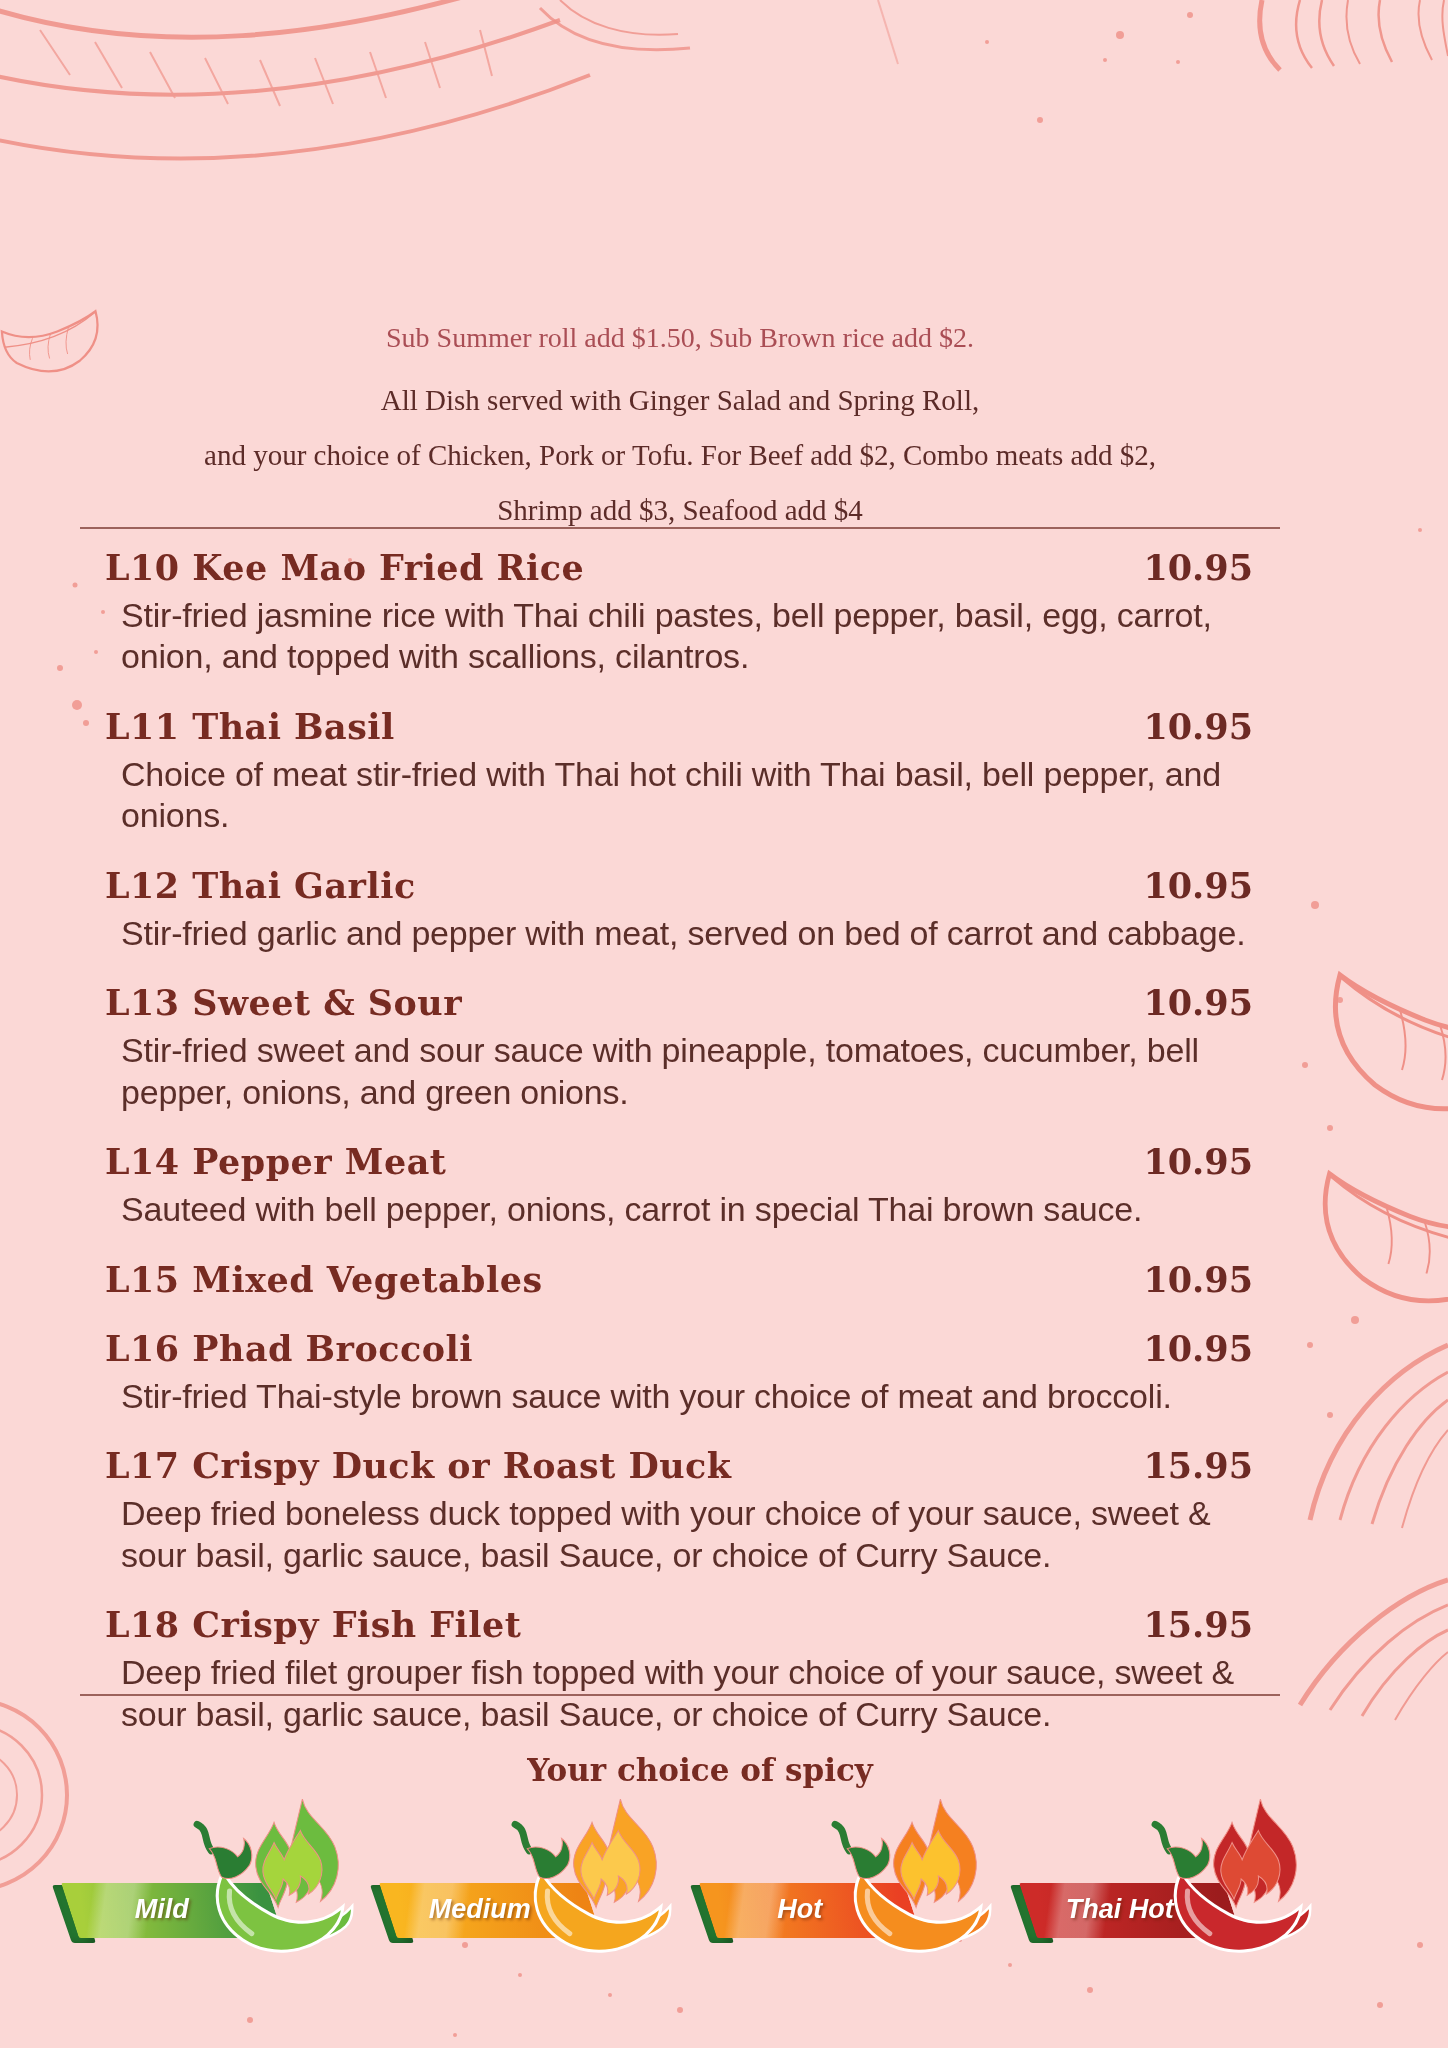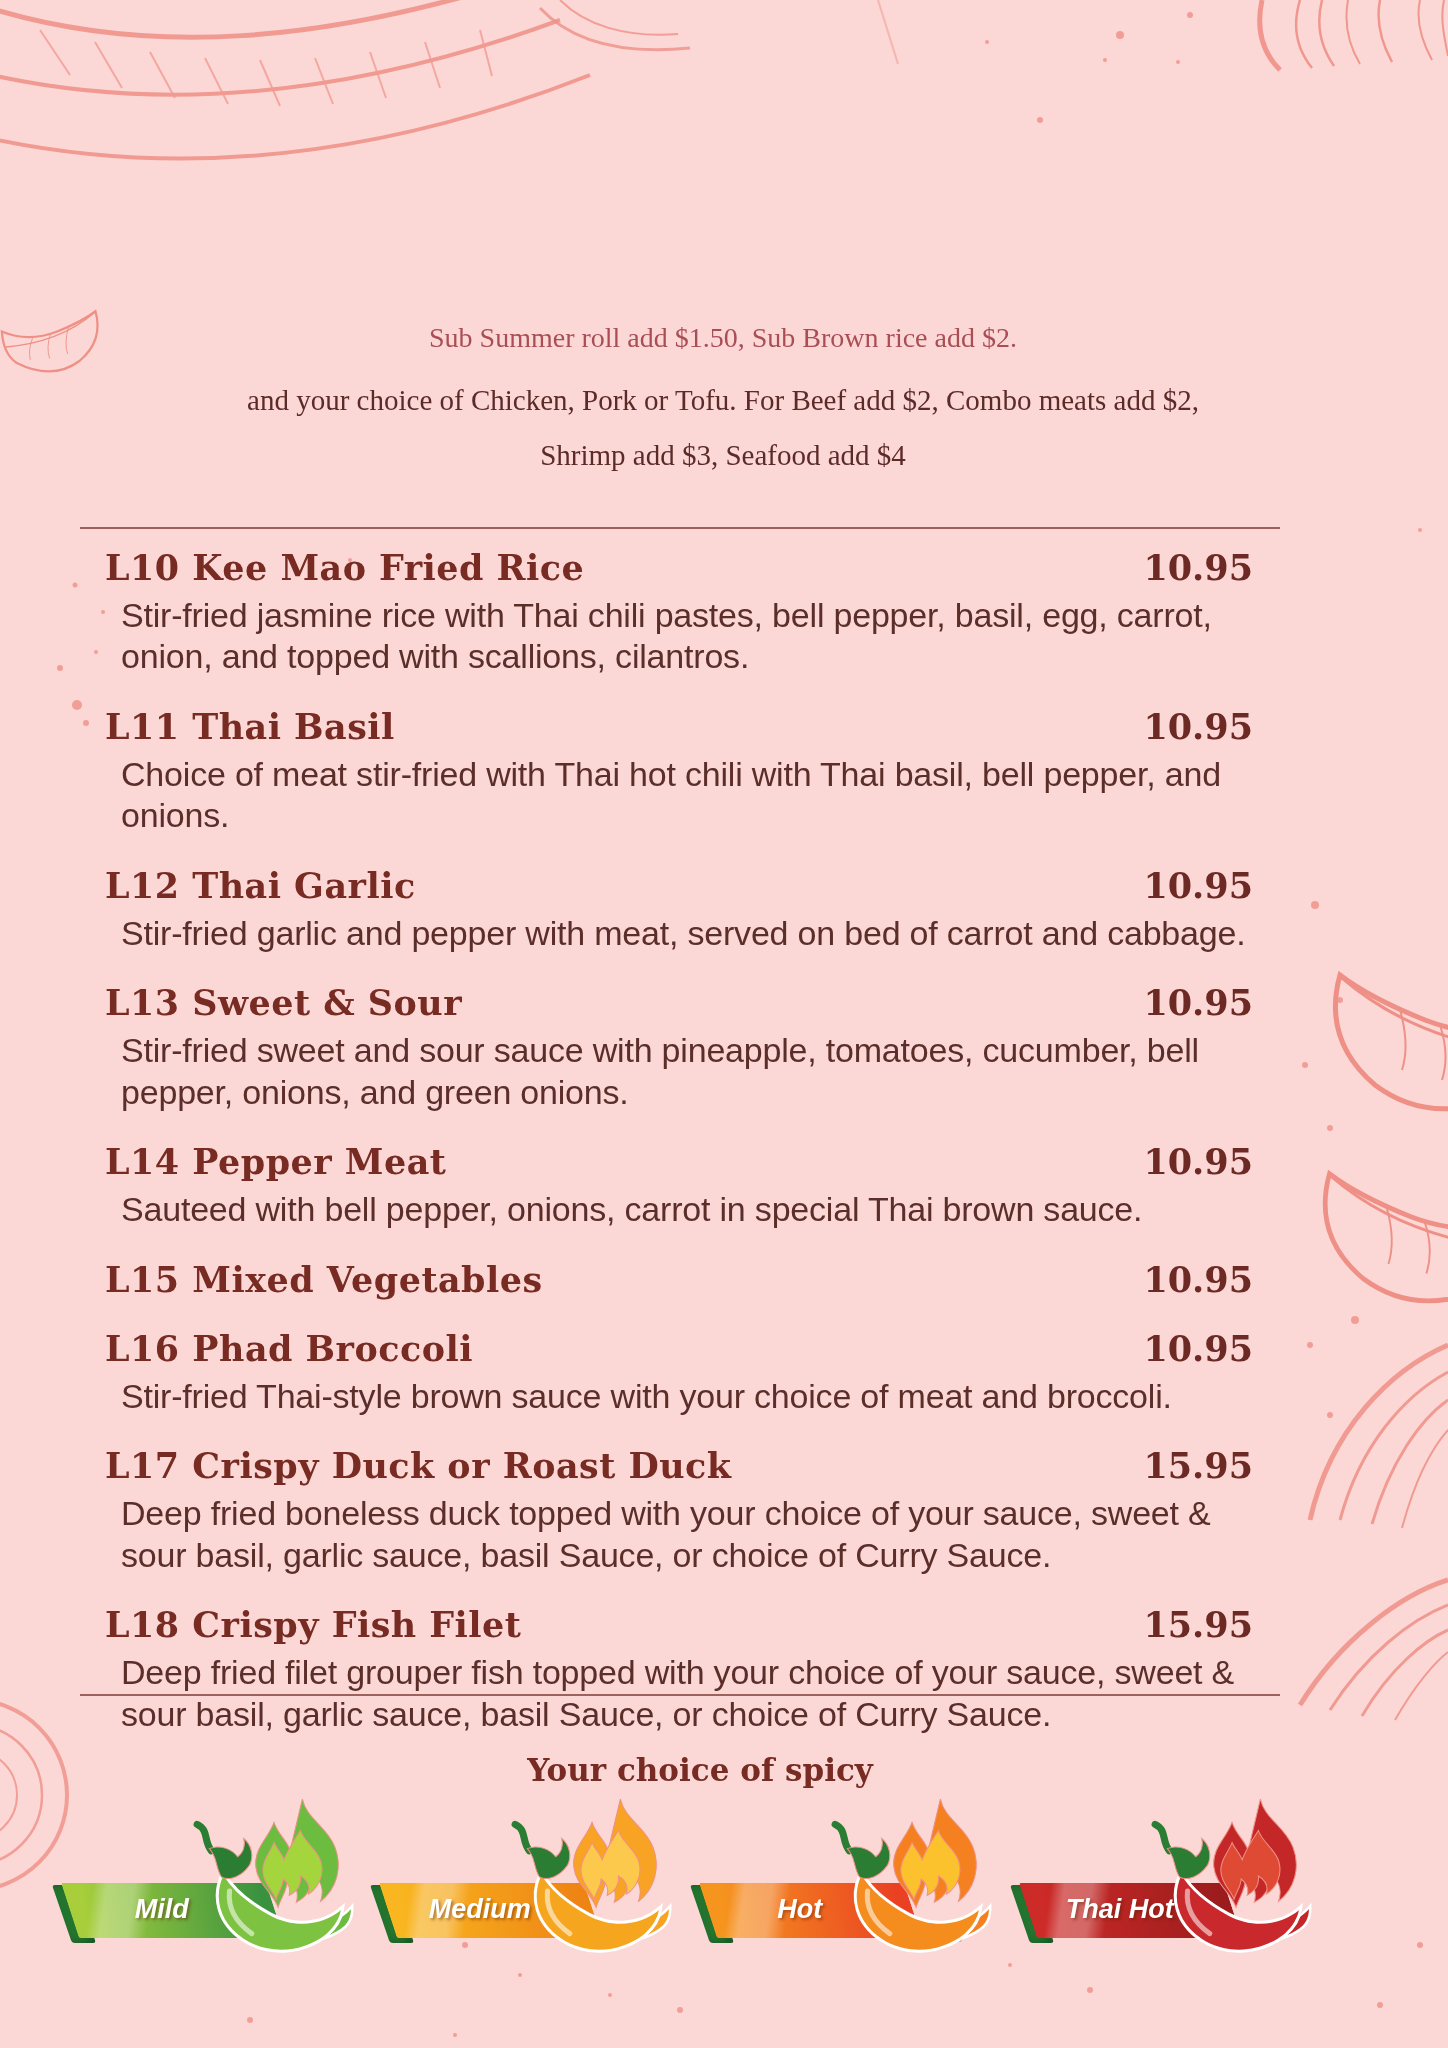--- a/index.html
+++ b/index.html
@@ -19,21 +19,21 @@
   .band{position:absolute;left:0;top:68px;width:100%;height:213px;background:var(--band);z-index:2;}
   .band-line{position:absolute;left:0;width:100%;height:3px;background:var(--band-line);}
   .band-line.top{top:37px;} .band-line.bottom{bottom:32px;}
   .band-title{position:absolute;left:50%;top:50%;margin:0;white-space:nowrap;
     transform:translate(-53%,-50%) scaleX(.88) scaleY(1.06);
     font-family:"Liberation Serif",serif;font-weight:700;font-size:70px;letter-spacing:3px;
     color:var(--band-title);text-shadow:3px 3px 2px rgba(40,10,10,.45);}
 
   
   .intro{position:absolute;left:0;top:322px;width:1360px;text-align:center;z-index:2;
-    font-family:"Liberation Serif",serif;padding-left:43px;}
+    font-family:"Liberation Serif",serif;}
   .intro-note{margin:0 0 30px 0;font-size:28px;color:var(--note);}
   .intro-line{margin:0 0 22px 0;font-size:29px;color:var(--intro);}
 
   .divider{position:absolute;left:80px;width:1200px;height:0;border:none;
     border-top:2px solid var(--divider);opacity:.75;z-index:2;}
   .divider.d1{top:519px;} .divider.d2{top:1686px;}
 
   
   .menu{position:absolute;left:105px;top:546px;width:1148px;z-index:2;}
   .menu-item{margin-bottom:27px;}
@@ -189,20 +189,21 @@
         <path class="pep-shine" d="M44 94 C42 112 52 126 66 136"></path>
         <path class="stalk" d="M26 54 C18 44 24 34 12 28"></path>
         <path class="stem" d="M36 80 C30 70 32 60 24 52 C34 48 46 52 52 60 C58 56 60 48 58 42 C66 48 68 60 64 68 C56 80 44 84 36 80 Z"></path>
       </g>
     </defs>
   </svg>
 
 
   <section class="intro">
     <p class="intro-note">Sub Summer roll add $1.50, Sub Brown rice add $2.</p>
+    <p class="intro-line">All Dish served with Ginger Salad and Spring Roll,</p>
     <p class="intro-line">and your choice of Chicken, Pork or Tofu. For Beef add $2, Combo meats add $2,</p>
     <p class="intro-line">Shrimp add $3, Seafood add $4</p>
   </section>
 
   <hr class="divider d1">
 
   <main class="menu">
 
     <div class="menu-item">
       <div class="item-head">

